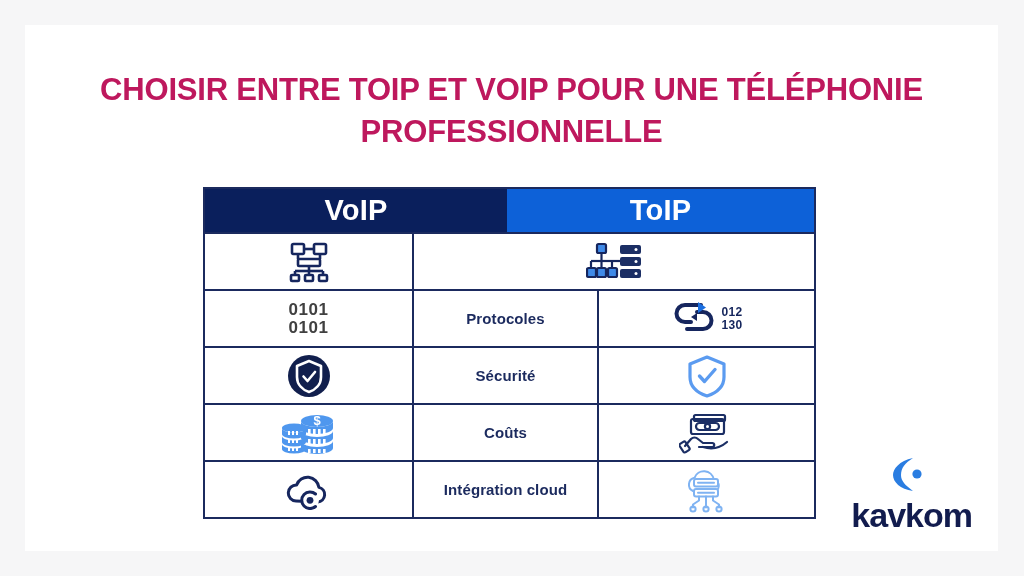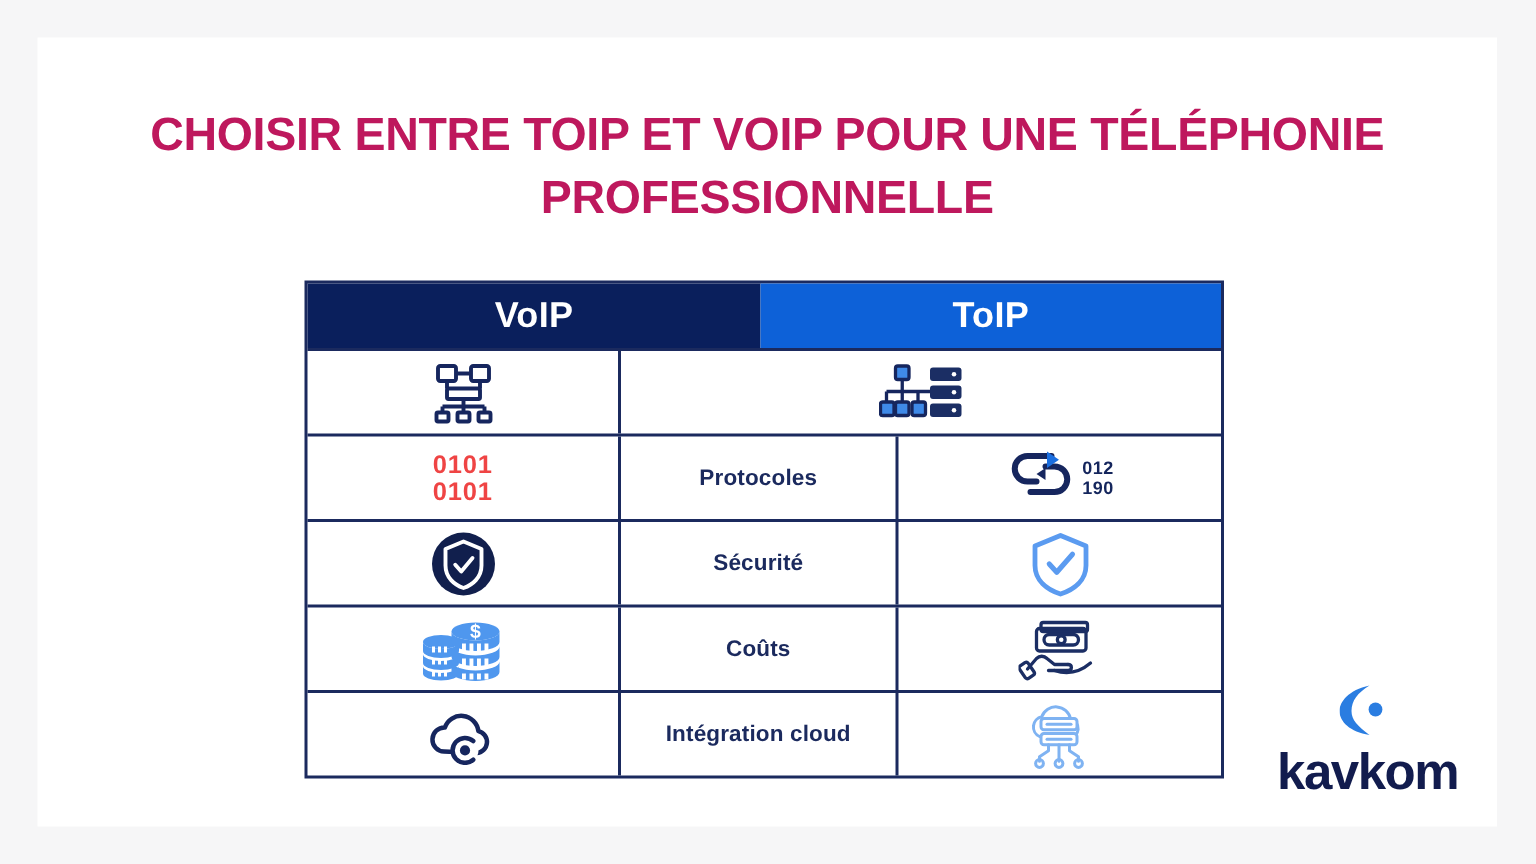--- a/index.html
+++ b/index.html
@@ -61,21 +61,21 @@
   .thead {
     display: flex;
     height: 43px;
   }
   .th {
     display: flex;
     align-items: center;
     justify-content: center;
     color: #ffffff;
     font-weight: bold;
-    font-size: 24px;
+    font-size: 29px;
     letter-spacing: 0.2px;
   }
   .th-voip { width: 302px; background: #0a1f5c; }
   .th-toip { flex: 1; background: #0d61d8; }
 
   .trow {
     display: flex;
     height: 57px;
     border-top: 2px solid #1b2a5e;
   }
@@ -102,21 +102,21 @@
     align-items: center;
     justify-content: center;
     height: 100%;
   }
 
   .bits {
     font-family: "Liberation Sans", sans-serif;
     font-weight: bold;
     font-size: 17px;
     line-height: 18px;
-    color: #ef4444;
+    color: #404040;
     text-align: center;
     letter-spacing: 0.5px;
   }
   .bits-small {
     font-family: "Liberation Sans", sans-serif;
     font-weight: bold;
     font-size: 12px;
     line-height: 13px;
     color: #14255c;
     text-align: left;
@@ -230,21 +230,21 @@
                 <g fill="none" stroke="#16265e" stroke-width="4" stroke-linecap="round" stroke-linejoin="round">
                   <path d="M30 5 H14 a8.5 8.5 0 0 0 0 17 h6"></path>
                   <path d="M16 29 H32 a8.5 8.5 0 0 0 0 -17 h-6"></path>
                 </g>
                 <path d="M27 2 L35 7.5 L27 13 Z" fill="#1b6fe0"></path>
                 <path d="M26 13 L20 17 L26 21 Z" fill="#16265e"></path>
               </svg>
             </span>
             <span class="bits-small">
               <span>012</span><br>
-              <span>190</span>
+              <span>130</span>
             </span>
           </span>
         </div>
       </div>
 
       <div class="trow">
         <div class="cell cell-left">
           <span class="icon-wrap">
             <svg width="44" height="44" viewBox="0 0 44 44">
               <circle cx="22" cy="22" r="21" fill="#111f4d"></circle>

